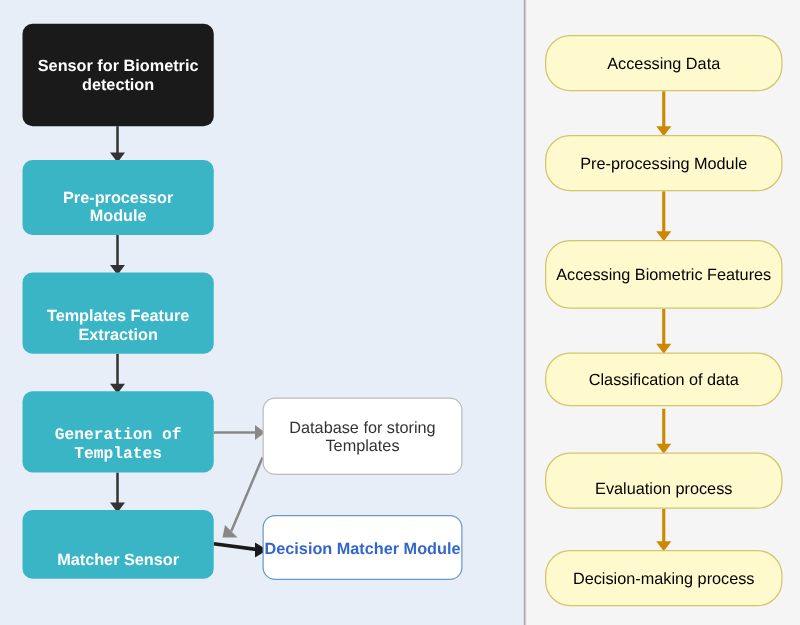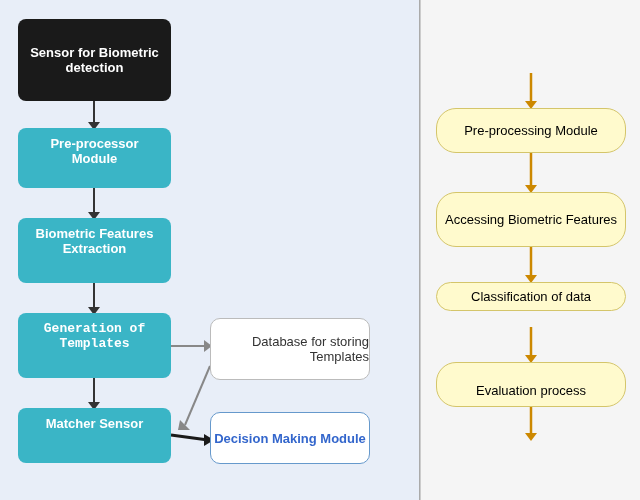--- a/index.html
+++ b/index.html
@@ -47,21 +47,21 @@
     }
 
     .box-teal {
       position: absolute;
       background: #3ab5c6;
       color: white;
       border-radius: 8px;
       text-align: center;
       font-weight: bold;
       display: flex;
-      align-items: flex-start;
+      align-items: flex-end;
       justify-content: center;
       padding: 8px;
     }
 
     
     .right-box {
       position: absolute;
       background: #fffacd;
       border: 1px solid #d4c56a;
       border-radius: 20px;
@@ -120,43 +120,43 @@
 
   <div class="box-black" style="left:18px;top:19px;width:153px;height:82px;">
     <span>Sensor for Biometric detection</span>
   </div>
 
   <div class="box-teal" style="left:18px;top:128px;width:153px;height:60px;">
     <span>Pre-processor Module</span>
   </div>
 
   <div class="box-teal" style="left:18px;top:218px;width:153px;height:65px;">
-    <span>Biometric Features Extraction</span>
+    <span>Templates Feature Extraction</span>
   </div>
 
   <div class="box-teal" style="left:18px;top:313px;width:153px;height:65px;font-family:Liberation Mono, monospace;">
     <span>Generation of Templates</span>
   </div>
 
   <div class="box-teal" style="left:18px;top:408px;width:153px;height:55px;">
     <span>Matcher Sensor</span>
   </div>
 
   <div style="position:absolute;left:210px;top:318px;width:160px;height:62px;
               background:white;border:1.5px solid #bbb;border-radius:10px;
               display:flex;align-items:center;justify-content:center;
-              text-align:right;color:#333;font-size:13px;font-weight:normal;">
+              text-align:center;color:#333;font-size:13px;font-weight:normal;">
     <span>Database for storing Templates</span>
   </div>
 
   <div style="position:absolute;left:210px;top:412px;width:160px;height:52px;
               background:white;border:1.5px solid #6699cc;border-radius:10px;
               display:flex;align-items:center;justify-content:center;
               text-align:center;color:#3366cc;font-size:13px;font-weight:bold;">
-    <span>Decision Making Module</span>
+    <span>Decision Matcher Module</span>
   </div>
 
 </div>
 
 <div style="position:absolute;left:419px;top:0;width:1px;height:500px;background:#aaa;"></div>
 
 <div class="right-panel">
 
   <svg class="right-arrows">
 
@@ -169,31 +169,37 @@
     <line x1="110" y1="247" x2="110" y2="279" stroke="#cc8800" stroke-width="2.5"></line>
     <polygon points="104,275 116,275 110,283" fill="#cc8800"></polygon>
 
     <line x1="110" y1="327" x2="110" y2="359" stroke="#cc8800" stroke-width="2.5"></line>
     <polygon points="104,355 116,355 110,363" fill="#cc8800"></polygon>
 
     <line x1="110" y1="407" x2="110" y2="437" stroke="#cc8800" stroke-width="2.5"></line>
     <polygon points="104,433 116,433 110,441" fill="#cc8800"></polygon>
   </svg>
 
+  <div class="right-box" style="left:15px;top:28px;width:190px;height:45px;">
+    <span>Accessing Data</span>
+  </div>
 
   <div class="right-box" style="left:15px;top:108px;width:190px;height:45px;text-align:center;">
     <span>Pre-processing Module</span>
   </div>
 
   <div class="right-box" style="left:15px;top:192px;width:190px;height:55px;">
     <span>Accessing Biometric Features</span>
   </div>
 
-  <div class="right-box" style="left:15px;top:282px;width:190px;height:29px;align-items:center;">
+  <div class="right-box" style="left:15px;top:282px;width:190px;height:43px;align-items:center;">
     <span>Classification of data</span>
   </div>
 
   <div class="right-box" style="left:15px;top:362px;width:190px;height:45px;align-items:flex-end;">
     <span>Evaluation process</span>
   </div>
 
+  <div class="right-box" style="left:15px;top:440px;width:190px;height:45px;">
+    <span>Decision-making process</span>
+  </div>
 
 </div>
 
 </body></html>

